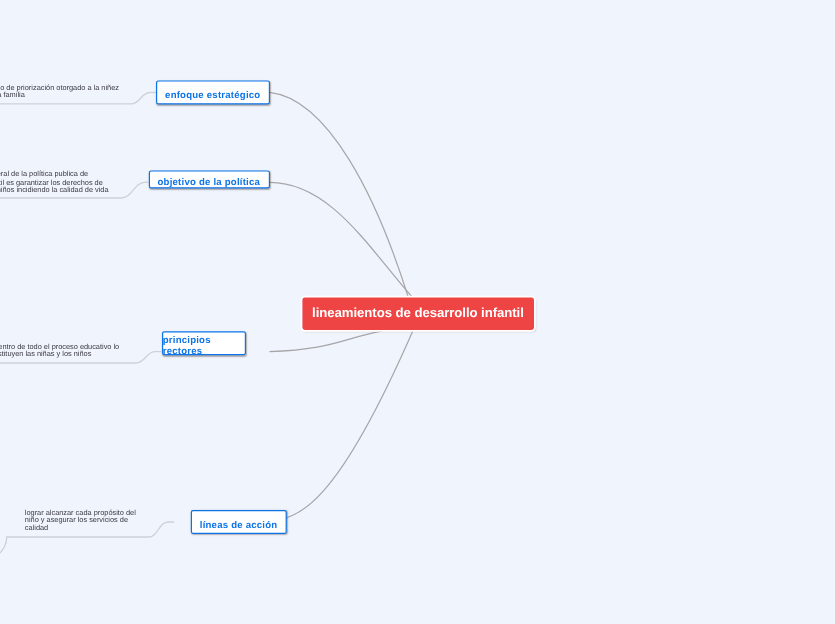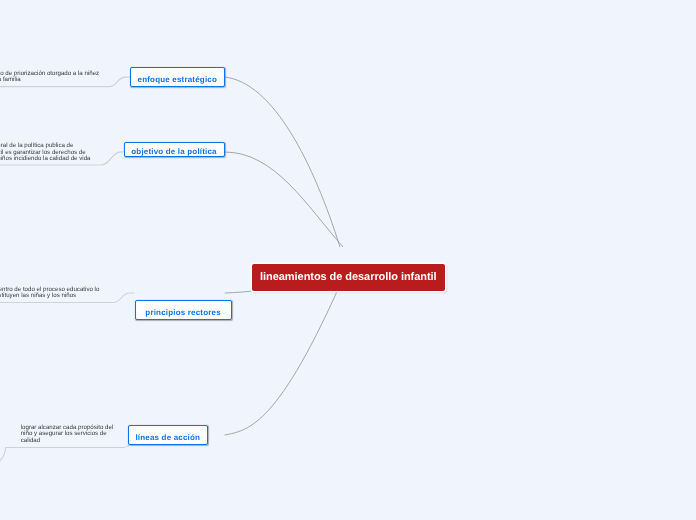--- a/index.html
+++ b/index.html
@@ -7,23 +7,23 @@
   body{width:696px;height:520px;overflow:hidden;background:#f0f4fd;
        font-family:"Liberation Sans",sans-serif;
        -webkit-font-smoothing:antialiased;text-rendering:geometricPrecision;}
   #canvas{position:relative;width:696px;height:520px;overflow:hidden;background:#f0f4fd;}
   svg.links{position:absolute;left:0;top:0;width:696px;height:520px;}
   .node{position:absolute;box-sizing:border-box;}
   .leaf{background:#fff;border:1.6px solid #0c74e8;border-radius:2px;color:#0c74e8;
         font-weight:bold;font-size:8px;letter-spacing:.18px;padding-top:4px;
         display:flex;align-items:center;justify-content:center;
         box-shadow:0.8px 0.8px 1.1px rgba(90,85,80,.45);}
-  .root{background:#b91c1c;color:#fff;font-weight:bold;font-size:11px;letter-spacing:-.06px;border-radius:2px;
+  .root{background:#ef4444;color:#fff;font-weight:bold;font-size:11px;letter-spacing:-.06px;border-radius:2px;
         display:flex;align-items:center;justify-content:center;
-        box-shadow:0 0 0 1.5px #ffffff, 1.2px 1.2px 1.6px rgba(90,85,80,.22);margin-top:16px;}
+        box-shadow:0 0 0 1.5px #ffffff, 1.2px 1.2px 1.6px rgba(90,85,80,.22);}
   .summary-text{position:absolute;color:#3a3a44;font-size:6.15px;line-height:6.25px;text-align:left;}
 </style>
 </head>
 <body>
 
 <div id="canvas">
 
   <svg class="links" viewBox="0 0 696 520">
     <g fill="none" stroke="#a6a6a9" stroke-width="1">
       <path d="M224.6,77 C273.5,82.4 313.8,163.8 340,247"></path>
@@ -42,24 +42,24 @@
   <div class="node root" style="left: 251.8px; top: 248px; width: 193px; height: 26.5px;">
     <span>lineamientos de desarrollo infantil</span>
   </div>
 
   <div class="node leaf" style="left: 129.9px; top: 67px; width: 94.8px; height: 20.3px;">
     <span>enfoque estratégico</span>
   </div>
   <div class="node leaf" style="left: 123.5px; top: 141.8px; width: 101px; height: 15px;">
     <span>objetivo de la política</span>
   </div>
-  <div class="node leaf" style="left: 134.6px; top: 300px; width: 97px; height: 20.3px;">
+  <div class="node leaf" style="left: 134.6px; top: 276px; width: 70px; height: 20.3px;">
     <span>principios rectores</span>
   </div>
-  <div class="node leaf" style="left: 128px; top: 424.9px; width: 79.6px; height: 20.3px;">
+  <div class="node leaf" style="left: 159px; top: 424.9px; width: 79.6px; height: 20.3px;">
     <span>líneas de acción</span>
   </div>
 
   <div class="summary-text" style="left: -13.5px; top: 70.7px; width: 115px;">Grado de priorización otorgado a la niñez y a la familia</div>
   <div class="summary-text" style="left: -43px; top: 143.3px; width: 134px;">El objetivo general de la política publica de desarrollo infantil  es garantizar los derechos de las niñas y los niños incidiendo la calidad de vida</div>
   <div class="summary-text" style="left: -11.6px; top: 286.9px; width: 120px;">El centro de todo el proceso educativo lo constituyen las niñas y los niños</div>
   <div class="summary-text" style="left: 20.7px; top: 425px; width: 100px;">lograr alcanzar cada propósito del niño y asegurar los servicios de calidad</div>
 
 </div>
 

